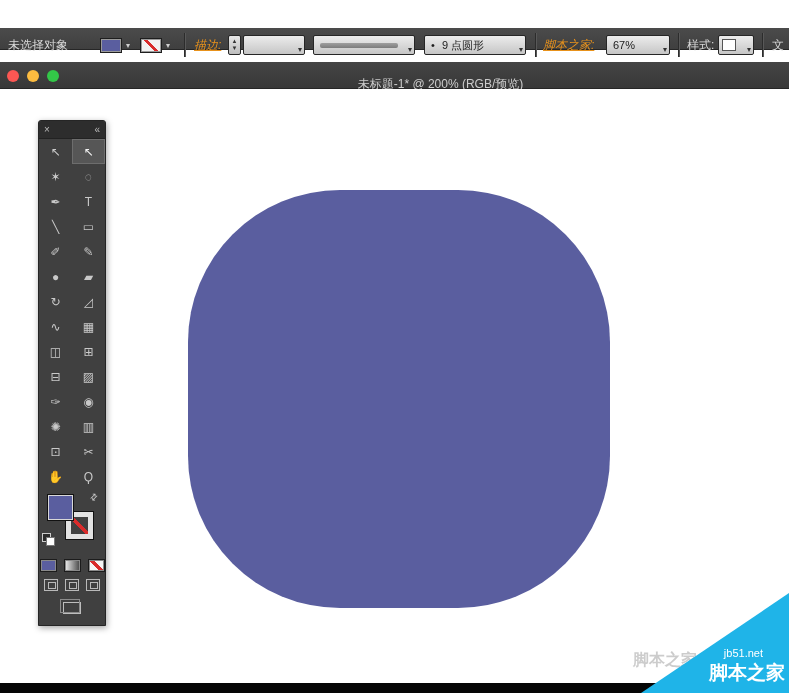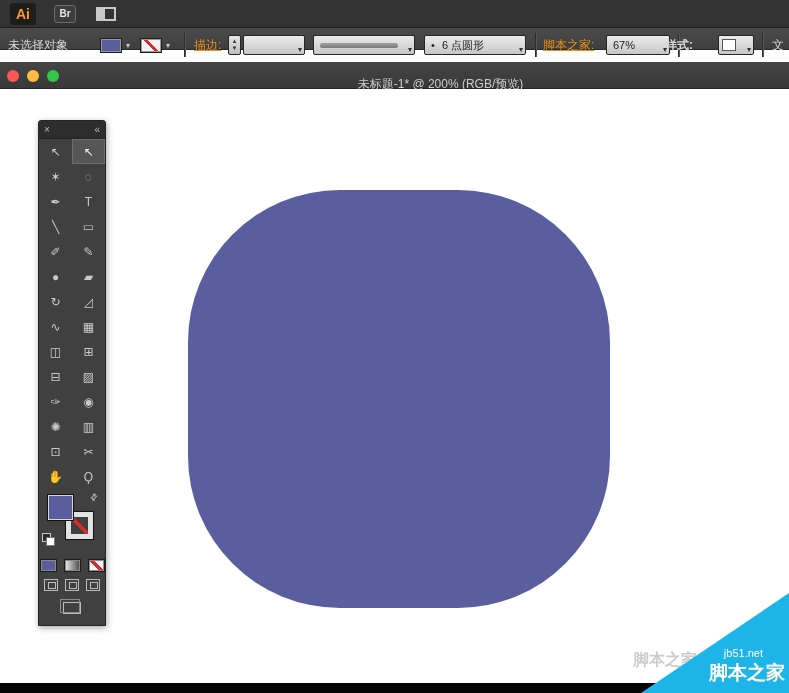--- a/index.html
+++ b/index.html
@@ -17,21 +17,21 @@
             color:#e8e8e8; font-size:10px; font-weight:bold; text-align:center; line-height:16px; }
   .layout-icon { position:absolute; left:96px; top:7px; width:20px; height:14px;
                  border:2px solid #c9c9c9; background:#333; }
   .layout-icon::before { content:""; position:absolute; left:0; top:0; width:7px; height:10px; background:#c9c9c9; }
 
   
   .control-bar { position:absolute; left:0; top:28px; width:789px; height:22px;
                  background:linear-gradient(#4b4b4b,#3f3f3f); border-bottom:1px solid #262626;
                  color:#d8d8d8; font-size:12px; }
   .cb-item { position:absolute; top:0; height:34px; line-height:34px; white-space:nowrap; }
-  .lbl-orange { text-decoration:underline; }
+  .lbl-orange { text-decoration:underline;font-style:italic; }
   .swatch-box { position:absolute; top:10px; width:22px; height:15px; border:1px solid #1e1e1e;
                 box-shadow:inset 0 0 0 1px #9a9a9a; }
   .none-diag { background:#f2f2f2 linear-gradient(45deg,transparent 43%,#d92b2b 43%,#d92b2b 57%,transparent 57%); }
   .dd-arrow { position:absolute; top:13px; font-size:8px; color:#cfcfcf; }
   .combo { position:absolute; top:7px; height:20px; background:linear-gradient(#ececec,#c6c6c6);
            border:1px solid #262626; border-radius:2px; color:#1c1c1c; font-size:11px;
            line-height:18px; padding-left:6px; }
   .combo .arrow { position:absolute; right:2px; top:5px; font-size:8px; color:#333; }
   .stepper { position:absolute; top:7px; width:13px; height:20px; background:linear-gradient(#e6e6e6,#bdbdbd);
              border:1px solid #262626; border-radius:2px; color:#333; font-size:6px;
@@ -93,25 +93,20 @@
   .watermark { position:absolute; right:0; bottom:0; width:148px; height:100px;
                clip-path:polygon(100% 0, 100% 100%, 0 100%); z-index:4;text-align:right; }
   .wm-site { position:absolute; right:26px; bottom:34px; color:#ffffff; font-size:11px; }
   .wm-brand { position:absolute; right:4px; bottom:7px; color:#ffffff; font-size:19px; font-weight:bold; }
 </style>
 </head>
 <body>
 
 <div class="screen">
 
-  <div class="app-bar">
-    <div class="ai-logo">Ai</div>
-    <div class="br-btn">Br</div>
-    <div class="layout-icon"></div>
-  </div>
 
   <div class="control-bar">
     <span class="cb-item" style="left:8px;">未选择对象</span>
 
     <div class="swatch-box" style="left: 100px; background: rgb(90, 94, 159);"></div>
     <span class="dd-arrow" style="left:126px;">▾</span>
 
     <div class="swatch-box none-diag" style="left:140px;"></div>
     <span class="dd-arrow" style="left:166px;">▾</span>
 
@@ -129,36 +124,36 @@
       <span class="arrow">▾</span>
     </div>
 
     <div class="combo" style="left:313px; width:102px;">
       <span class="wp-bar"></span>
       <span class="arrow">▾</span>
     </div>
 
     <div class="combo" style="left:424px; width:102px;">
       <span>•</span>
-      <span style="margin-left:4px;">6 点圆形</span>
+      <span style="margin-left:4px;">9 点圆形</span>
       <span class="arrow">▾</span>
     </div>
 
     <div class="v-div" style="left:535px;"></div>
 
     <span class="cb-item lbl-orange" style="left: 543px; color: rgb(232, 146, 28);">脚本之家:</span>
 
     <div class="combo" style="left:606px; width:64px;">
       <span>67%</span>
       <span class="arrow">▾</span>
     </div>
 
     <div class="v-div" style="left:678px;"></div>
 
-    <span class="cb-item" style="left:665px;font-weight:bold;">样式:</span>
+    <span class="cb-item" style="left:687px;">样式:</span>
 
     <div class="combo" style="left:718px; width:36px; padding-left:3px;">
       <span style="display:inline-block;width:14px;height:12px;background:#fff;border:1px solid #555;margin-top:3px;"></span>
       <span class="arrow">▾</span>
     </div>
 
     <div class="v-div" style="left:762px;"></div>
 
     <span class="cb-item" style="left:772px;">文</span>
   </div>

